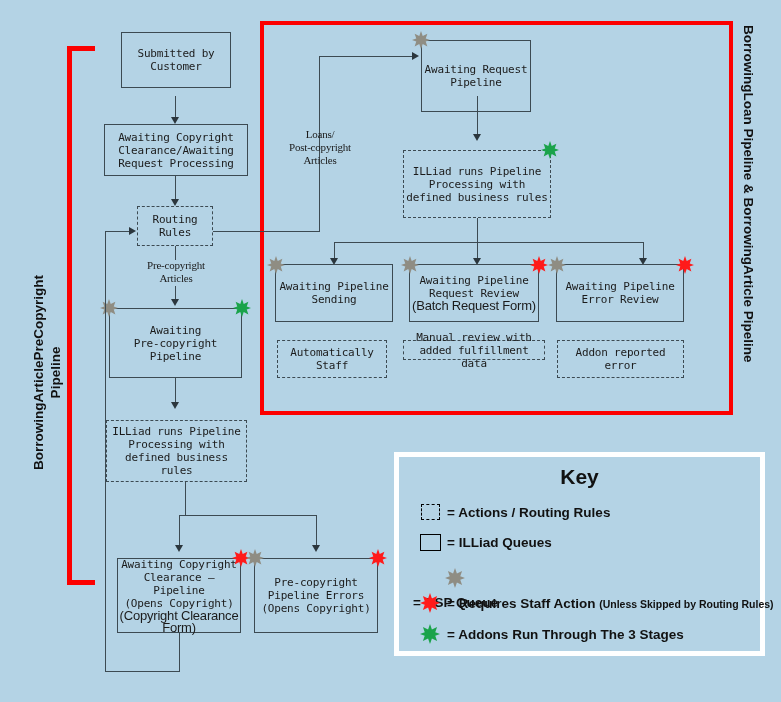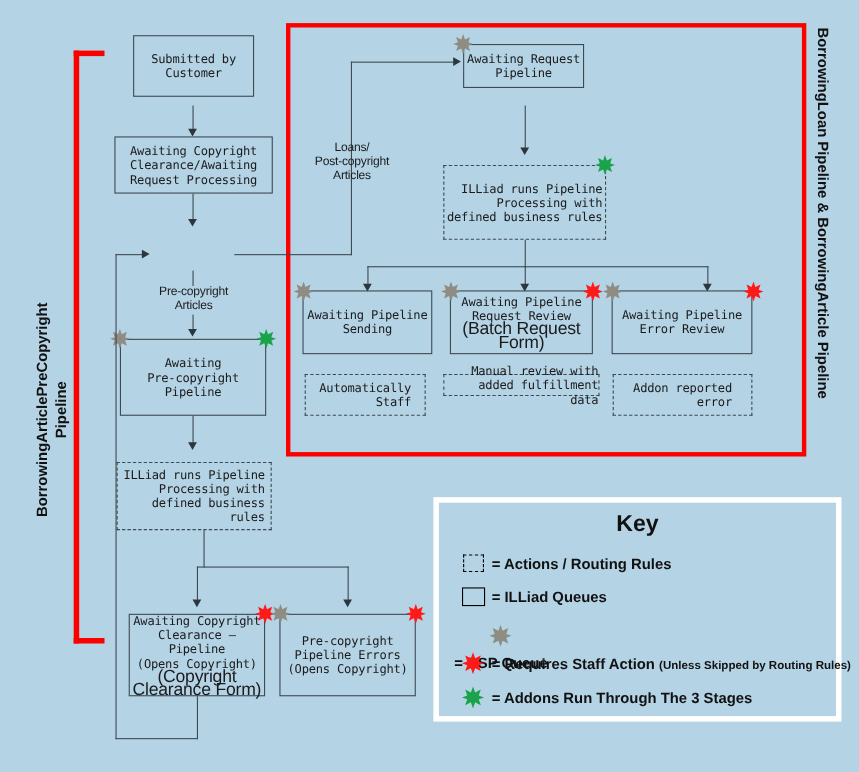--- a/index.html
+++ b/index.html
@@ -26,34 +26,33 @@
     color:#1b1b1b;
     letter-spacing:-0.2px;
   }
   .queue{
     border:1.3px solid #3c4a52;
     background:transparent;
   }
   .action{
     border:1.6px dashed #3c4a52;
     background:transparent;
-    text-align:right;
   }
   .label{
     position:absolute;
-    font-family:Liberation Sans, sans-serif;
+    font-family:Liberation Serif, serif;
     font-size:11px;
     line-height:13px;
     color:#1b1b1b;
     text-align:center;
     letter-spacing:-0.2px;
   }
   .sub{
     font-family:"Liberation Sans",sans-serif;
-    font-size:16px;
+    font-size:13px;
     line-height:12px;
   }
 
   
   .conn{position:absolute;background:#3c4a52;}
   .h{height:1.3px;}
   .v{width:1.3px;}
   .arrow{
     position:absolute;
     width:0;height:0;
@@ -192,20 +191,24 @@
 
   <div class="node queue" style="left:104px;top:124px;width:144px;height:52px;">
     <span style="white-space:pre-line;">Awaiting Copyright
 Clearance/Awaiting
 Request Processing</span>
   </div>
 
   <div class="conn v" style="left:175px;top:176px;height:26px;"></div>
   <div class="arrow" style="left:171px;top:199px;"></div>
 
+  <div class="node action" style="left:137px;top:206px;width:76px;height:40px;">
+    <span style="white-space:pre-line;">Routing
+Rules</span>
+  </div>
 
   <div class="conn h" style="left:213px;top:231px;width:107px;"></div>
   <div class="conn v" style="left:319px;top:56px;height:176px;"></div>
   <div class="conn h" style="left:319px;top:56px;width:96px;"></div>
   <div class="arrow-r" style="left:412px;top:52px;"></div>
 
   <div class="label" style="left:262px;top:128px;width:116px;white-space:pre-line;">Loans/
 Post-copyright
 Articles</div>
 
@@ -276,21 +279,21 @@
         <polygon points="12,0 14.3,6.6 20.5,3.5 18.3,10 24,12 18.3,14 20.5,20.5 14.3,17.4 12,24 9.7,17.4 3.5,20.5 5.7,14 0,12 5.7,10 3.5,3.5 9.7,6.6" fill="#ff1a1a"></polygon>
       </svg>
   </div>
 
   <div class="conn v" style="left:179px;top:633px;height:39px;"></div>
   <div class="conn h" style="left:105px;top:671px;width:75px;"></div>
   <div class="conn v" style="left:105px;top:231px;height:441px;"></div>
   <div class="conn h" style="left:105px;top:231px;width:27px;"></div>
   <div class="arrow-r" style="left:129px;top:227px;"></div>
 
-  <div class="node queue" style="left:421px;top:40px;width:110px;height:40px;">
+  <div class="node queue" style="left:421px;top:40px;width:110px;height:72px;">
     <span style="white-space:pre-line;">Awaiting Request
 Pipeline</span>
   </div>
   <div class="star" style="left:412px;top:31px;">
     <svg viewBox="0 0 24 24">
         <polygon points="12,0 14.3,6.6 20.5,3.5 18.3,10 24,12 18.3,14 20.5,20.5 14.3,17.4 12,24 9.7,17.4 3.5,20.5 5.7,14 0,12 5.7,10 3.5,3.5 9.7,6.6" fill="#8f8d83"></polygon>
       </svg>
   </div>
 
   <div class="conn v" style="left:477px;top:96px;height:42px;"></div>

